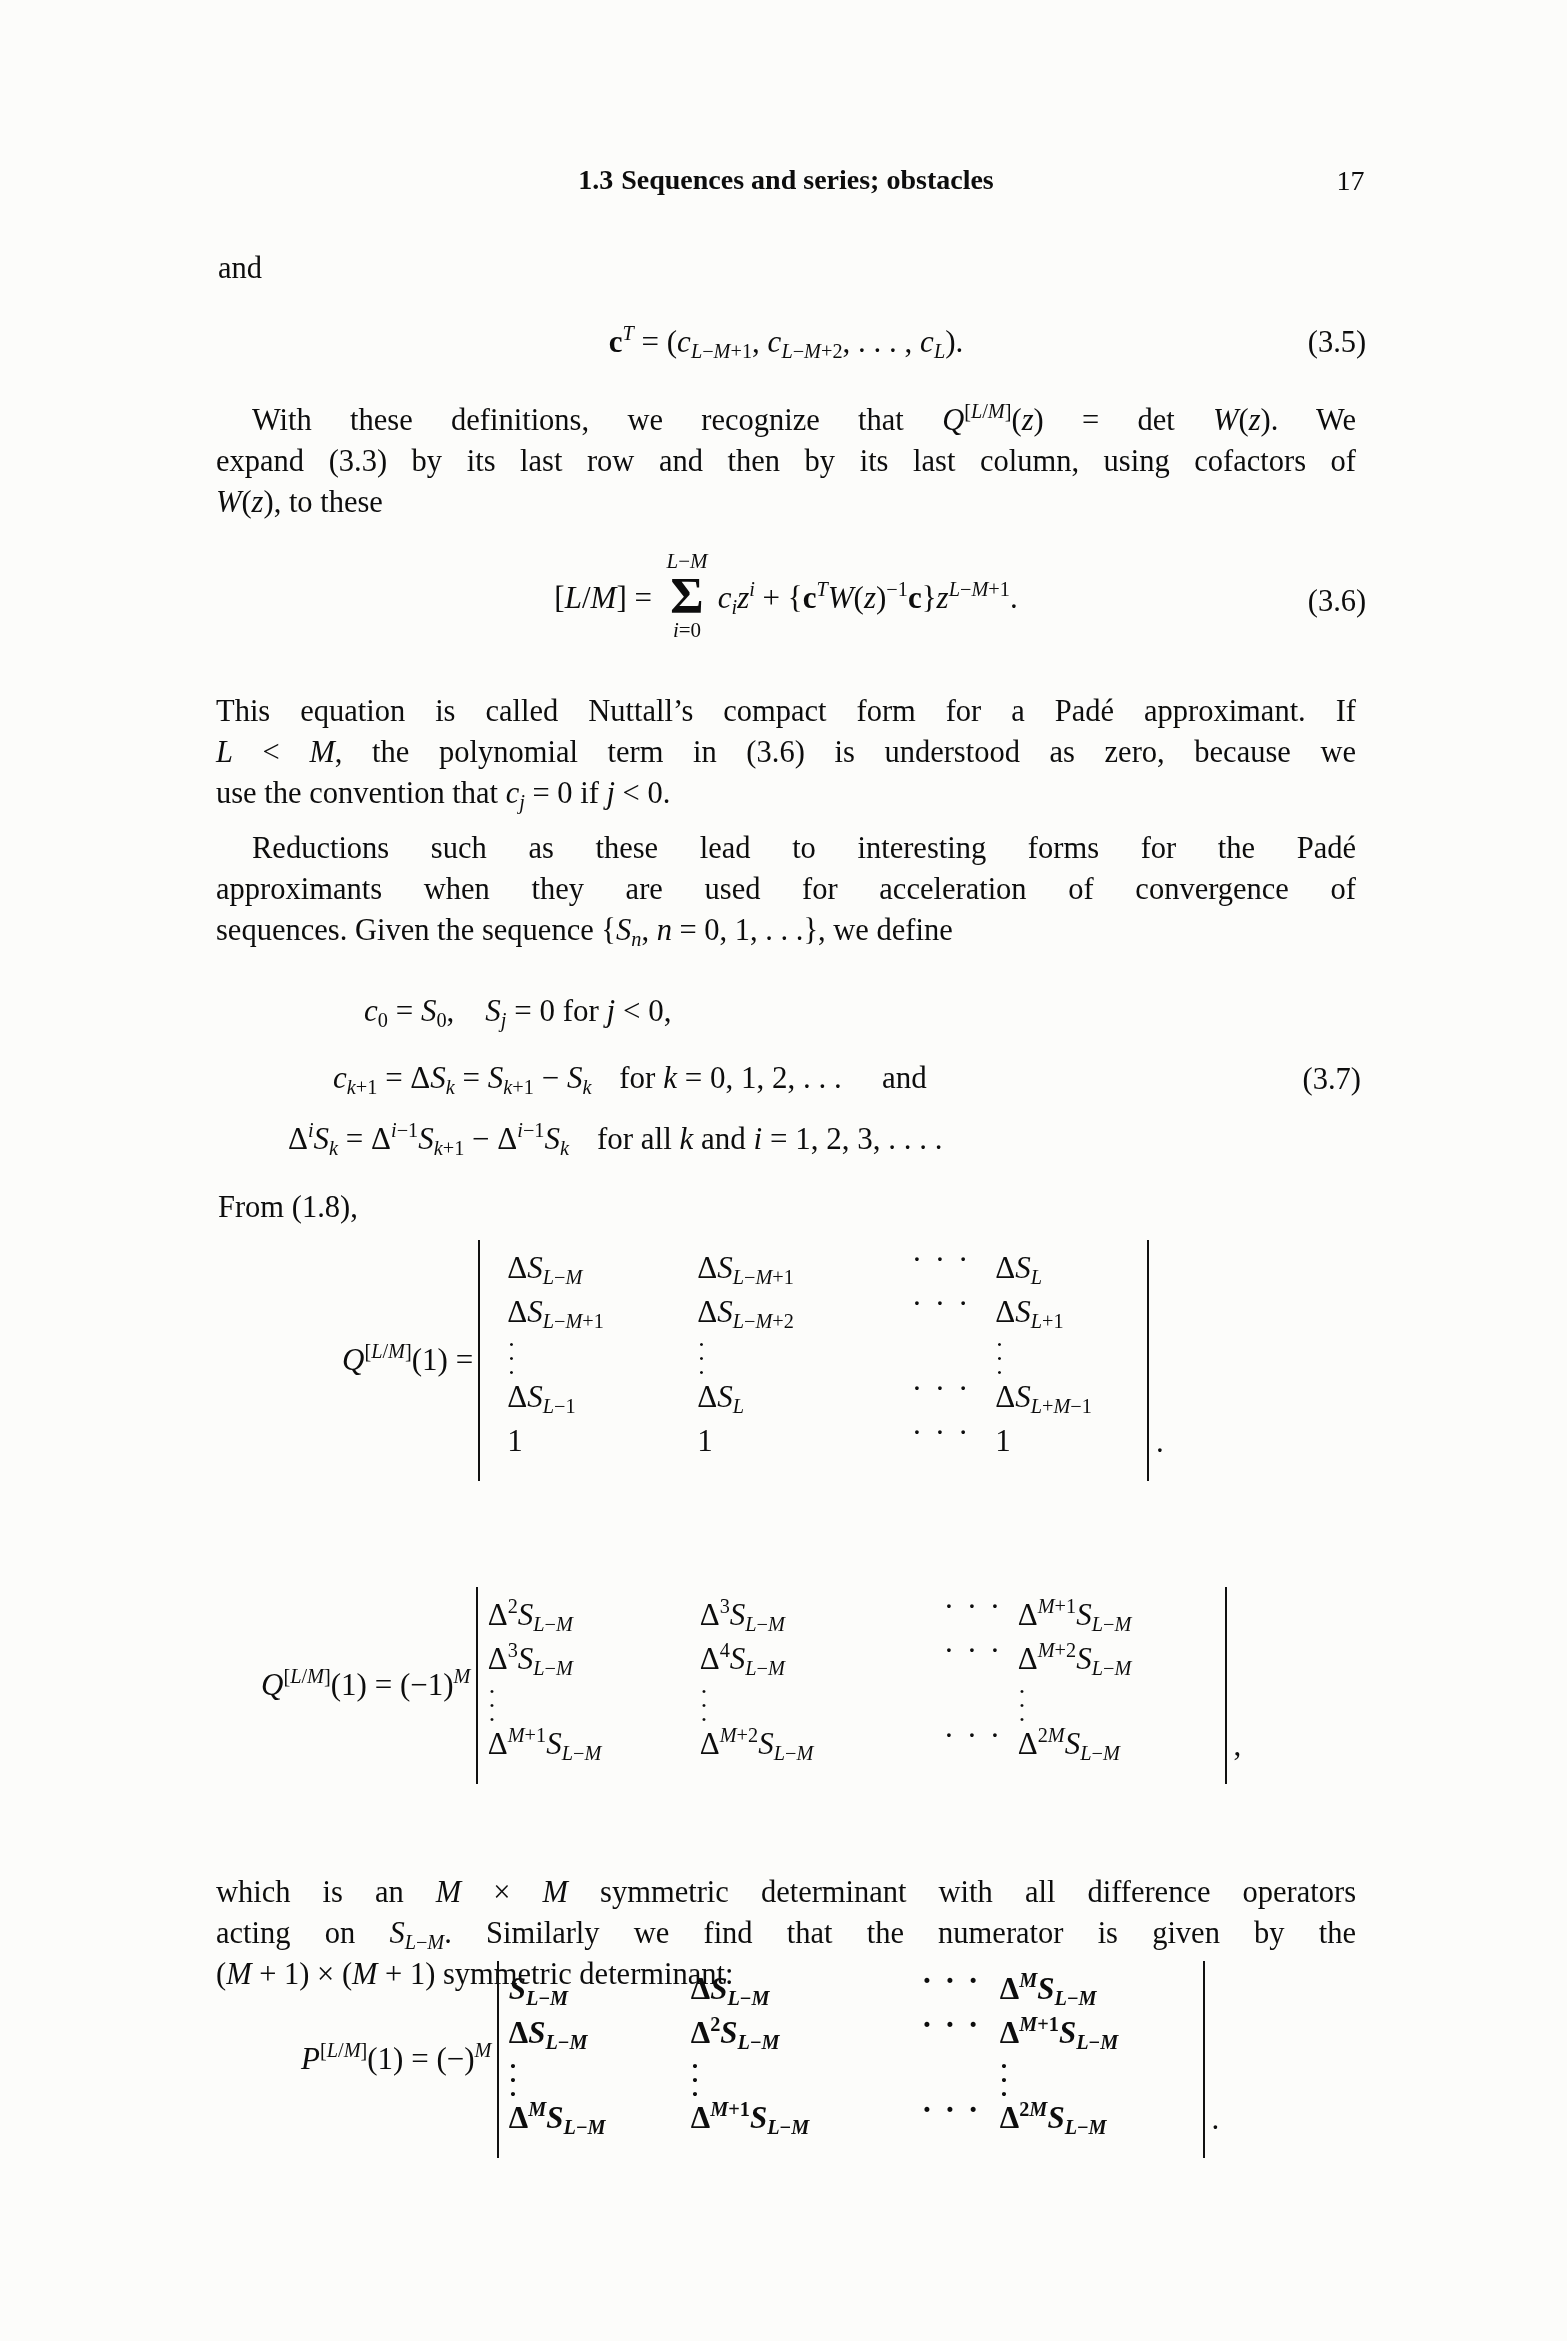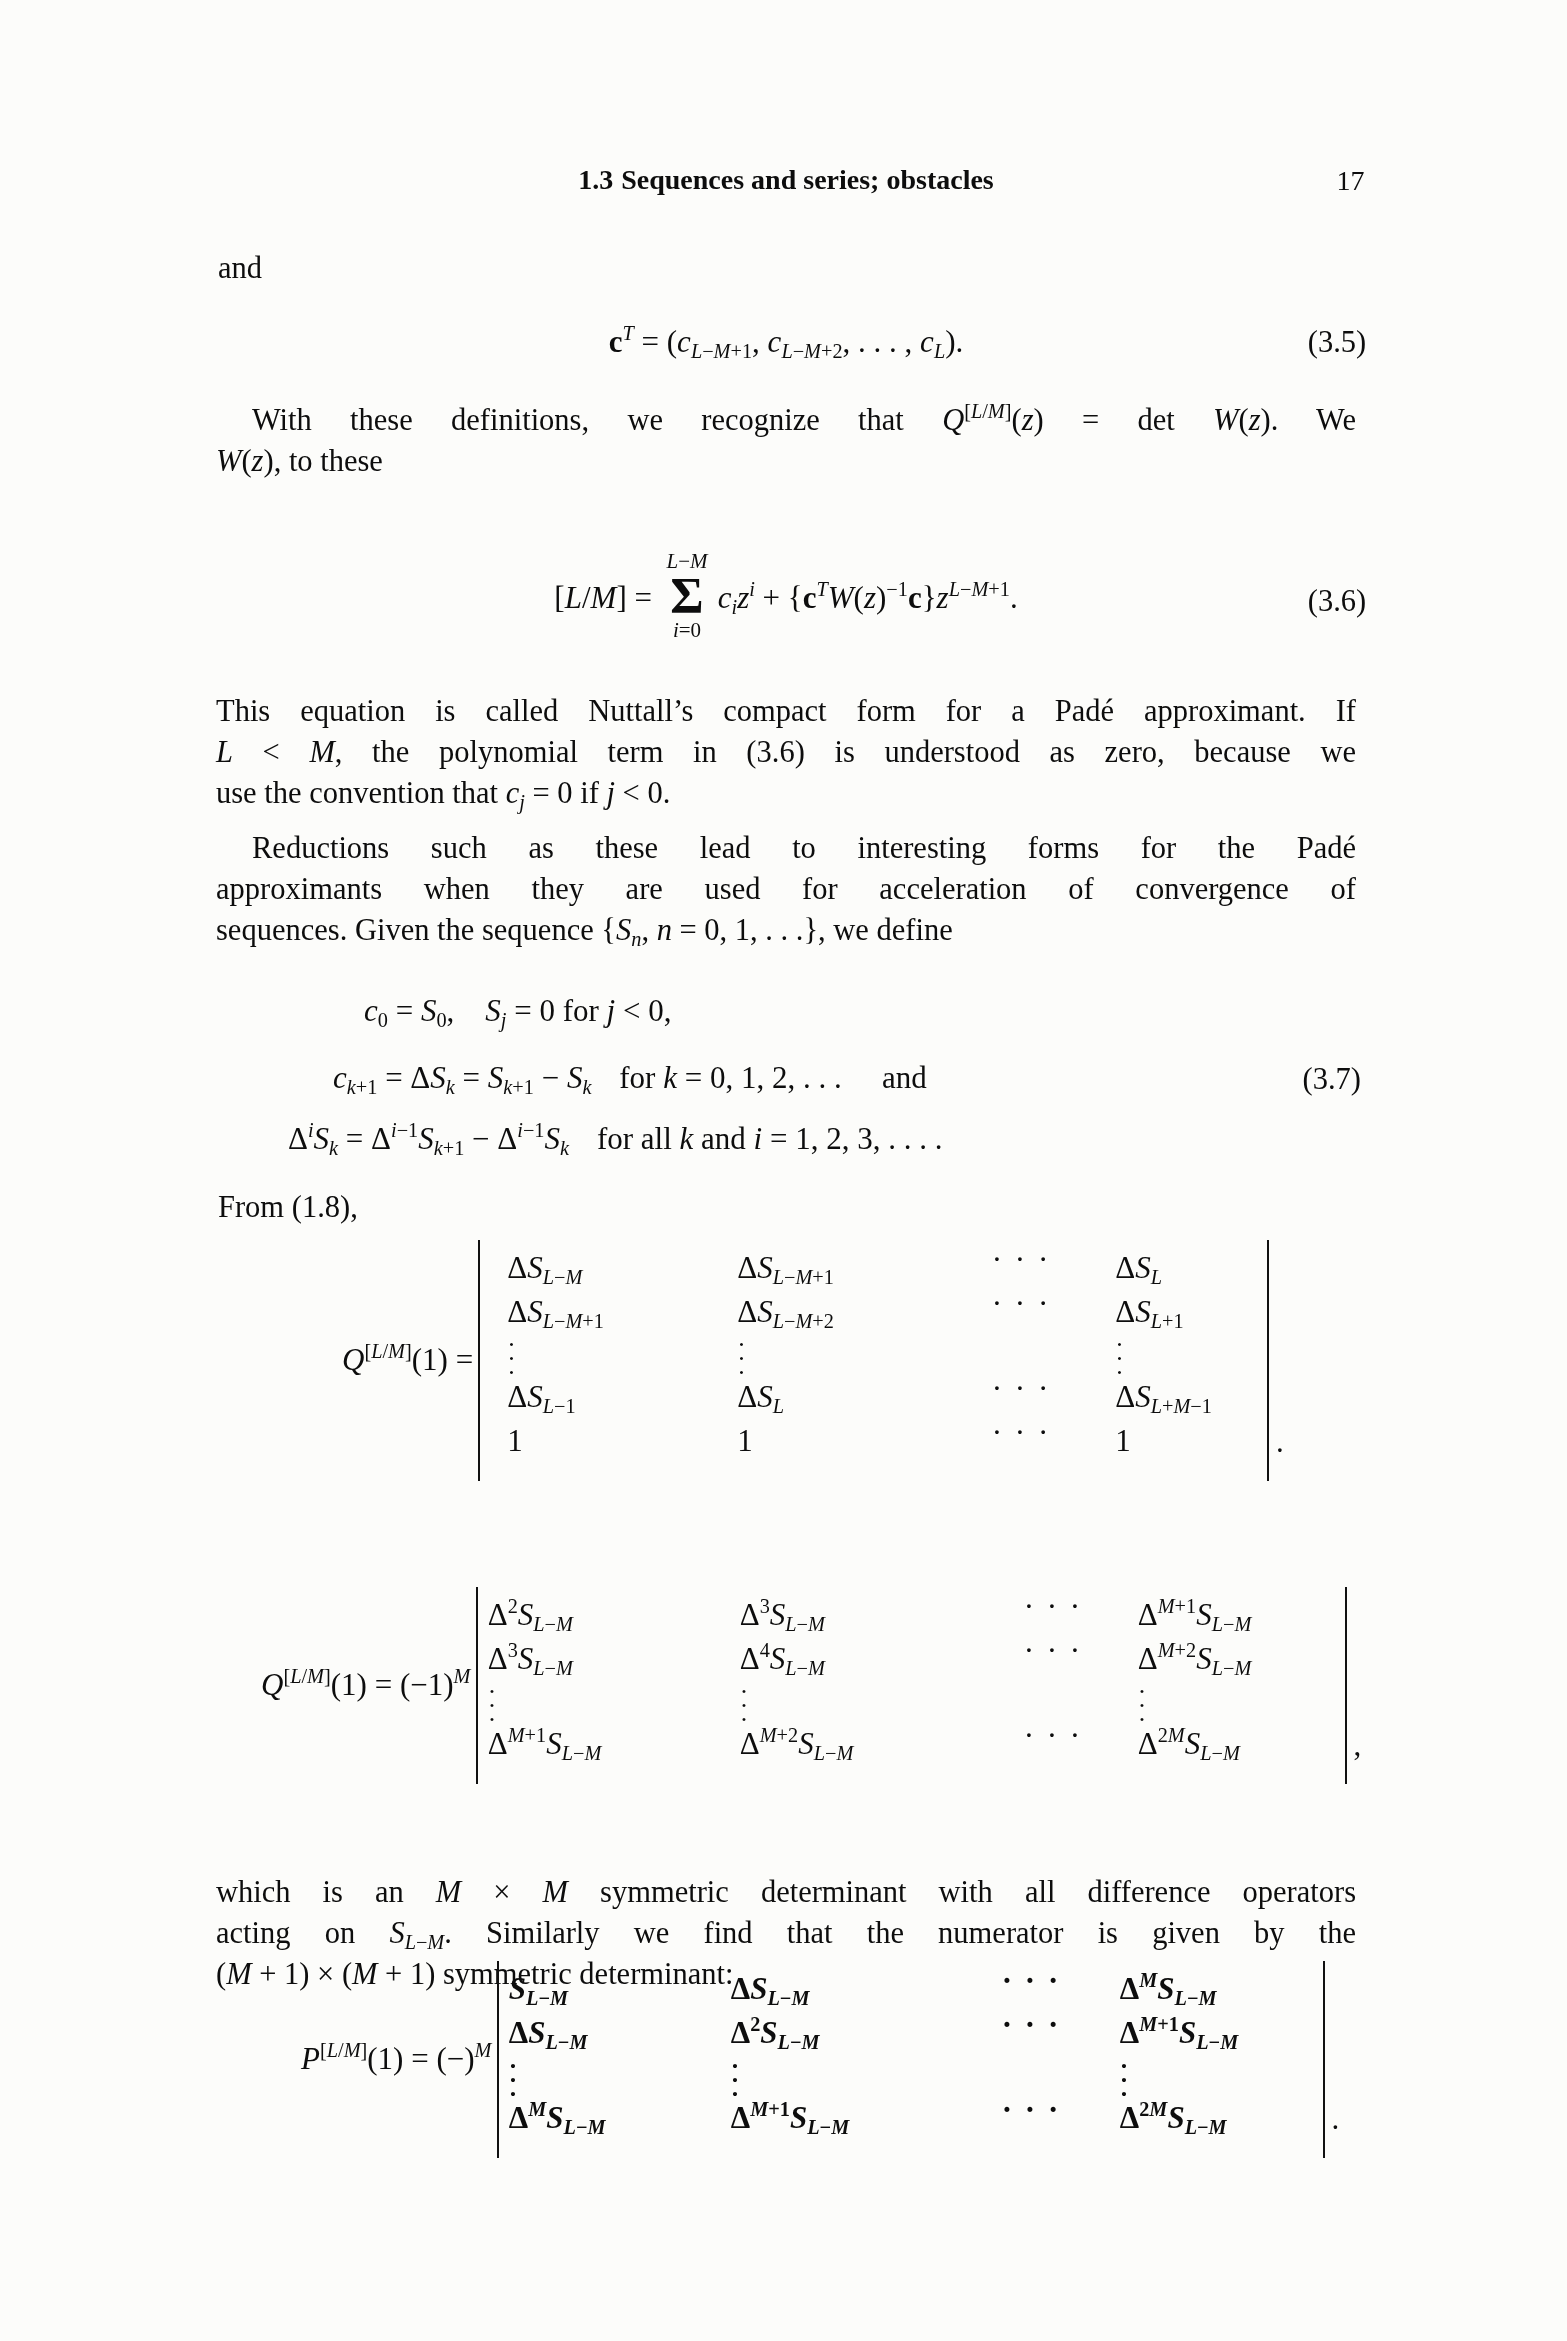--- a/index.html
+++ b/index.html
@@ -50,21 +50,21 @@
 
   #fromline{position:absolute;top:1190px;left:218px;}
   #midline{position:absolute;top:1545px;left:218px;}
 
   .det{position:absolute;display:flex;align-items:center;font-size:31px;}
   #det1{top:1240px;left:342px;}
   #det2{top:1587px;left:261px;}
   #det3{top:1961px;left:301px;}
   .dlabel{margin-right:5.1px;white-space:nowrap;}
   .dmat{border-left:2.5px solid #111;border-right:2.5px solid #111;padding:10.2px 0 13.5px 0;}
-  .mrow{display:grid;height:44px;align-items:baseline;gap:40px;}
+  .mrow{display:grid;height:44px;align-items:baseline;}
   .mrow.vrow{align-items:center;height:41px;}
   .mc{text-align:left;white-space:nowrap;}
   .mrow .mc:nth-child(3){text-align:center;}
   #det1 .mrow{grid-template-columns:190px 190px 108px 152px;padding-left:27px;}
   #det2 .mrow{grid-template-columns:212px 229px 89px 207px;padding-left:10.2px;}
   #det3 .mrow{grid-template-columns:182px 212px 97px 203px;padding-left:10.2px;font-weight:bold;}
   .dpost{align-self:flex-end;margin:0 0 20.3px 6.8px;}
 </style>
 </head>
 <body>
@@ -78,20 +78,21 @@
 
   <div class="lead">and</div>
 
   <div class="eqrow" id="eq35">
     <span><span class="bf">c</span><span class="su"><i>T</i></span><span> = (</span><span class="it">c</span><span class="sb"><i>L</i>−<i>M</i>+1</span><span>, </span><span class="it">c</span><span class="sb"><i>L</i>−<i>M</i>+2</span><span>, . . . , </span><span class="it">c</span><span class="sb"><i>L</i></span><span>).</span></span>
     <span class="eqtag">(3.5)</span>
   </div>
 
   <div class="para" id="para1">
     <div class="pline just ind"><span>With these definitions, we recognize that </span><span class="it">Q</span><span class="su">[<i>L</i>/<i>M</i>]</span><span>(</span><span class="it">z</span><span>) = det </span><span class="it">W</span><span>(</span><span class="it">z</span><span>). We</span></div>
+    <div class="pline just"><span>expand (3.3) by its last row and then by its last column, using cofactors of</span></div>
     <div class="pline"><span class="it">W</span><span>(</span><span class="it">z</span><span>), to these</span></div>
   </div>
 
   <div class="eqrow" id="eq36">
     <span><span>[</span><span class="it">L</span><span>/</span><span class="it">M</span><span>] = </span><span class="sum">
           <span class="ab"><i>L</i>−<i>M</i></span>
           <span class="sg">Σ</span>
           <span class="be"><i>i</i>=0</span>
         </span><span class="it">c</span><span class="sb"><i>i</i></span><span class="it">z</span><span class="su"><i>i</i></span><span> + {</span><span class="bf">c</span><span class="su"><i>T</i></span><span class="it">W</span><span>(</span><span class="it">z</span><span>)</span><span class="su">−1</span><span class="bf">c</span><span>}</span><span class="it">z</span><span class="su"><i>L</i>−<i>M</i>+1</span><span>.</span></span>
     <span class="eqtag">(3.6)</span>

